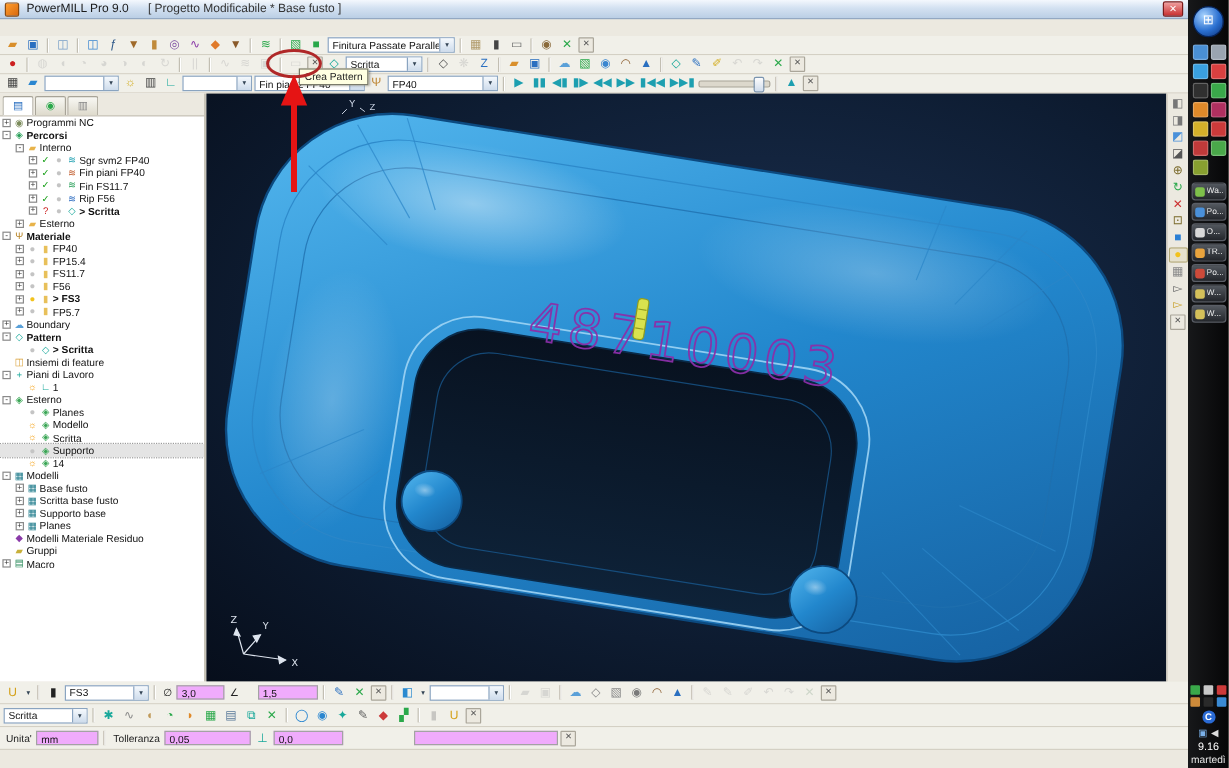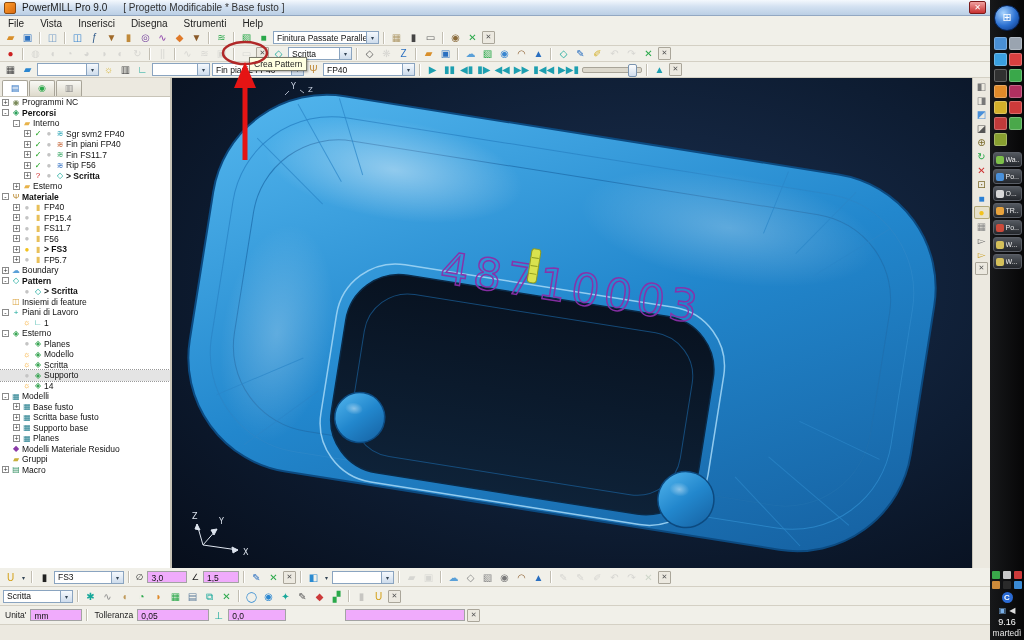--- a/index.html
+++ b/index.html
@@ -80,28 +80,20 @@
 <div id="app">
   <div class="win">
 
     <div class="titlebar">
       <span class="appicon"></span>
       <span class="tb-title">PowerMILL Pro 9.0</span>
       <span class="tb-doc">[ Progetto Modificabile * Base fusto ]</span>
       <span class="winclose">✕</span>
     </div>
 
-    <div class="menubar" id="menubar">
-        <div class="mitem">File</div>
-        <div class="mitem">Vista</div>
-        <div class="mitem">Inserisci</div>
-        <div class="mitem">Disegna</div>
-        <div class="mitem">Strumenti</div>
-        <div class="mitem">Help</div>
-      </div>
 
     <div class="strip" id="tb1">
         <div class="ic" style="color: rgb(217, 143, 43);">▰</div>
         <div class="ic" style="color: rgb(42, 111, 192);">▣</div>
         <div class="sep"></div>
         <div class="ic" style="color: rgb(122, 160, 200);">◫</div>
         <div class="sep"></div>
         <div class="ic" style="color: rgb(58, 134, 208);">◫</div>
         <div class="ic" style="color: rgb(48, 90, 138);">ƒ</div>
         <div class="ic" style="color: rgb(160, 106, 42);">▼</div>
@@ -506,21 +498,21 @@
         <div class="sep"></div>
         <div class="ic" style="color: rgb(34, 34, 34);">▮</div>
         <div class="combo" style="width: 70px;">
           <div class="cval">FS3</div>
           <div class="ccaret">▾</div>
         </div>
         <div class="sep"></div>
         <div class="tlbl">∅</div>
         <div class="fld" style="width: 40px;">3,0</div>
         <div class="tlbl">∠</div>
-        <div class="fld" style="width: 36px;">1,5</div>
+        <div class="fld" style="width: 50px; margin-left: 12px;">1,5</div>
         <div class="sep"></div>
         <div class="ic" style="color: rgb(42, 111, 192);">✎</div>
         <div class="ic" style="color: rgb(42, 168, 74);">✕</div>
         <div class="xbox">✕</div>
         <div class="sep"></div>
         <div class="ic" style="color: rgb(42, 138, 208);">◧</div>
         <div class="dcaret">▾</div>
         <div class="combo" style="width: 62px;">
           <div class="cval"></div>
           <div class="ccaret">▾</div>

